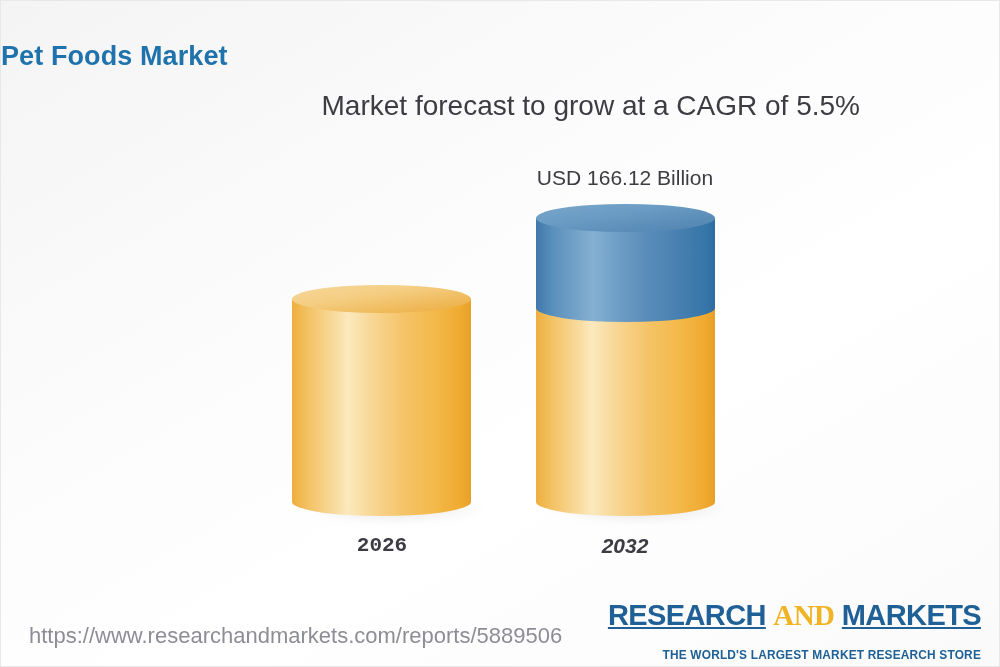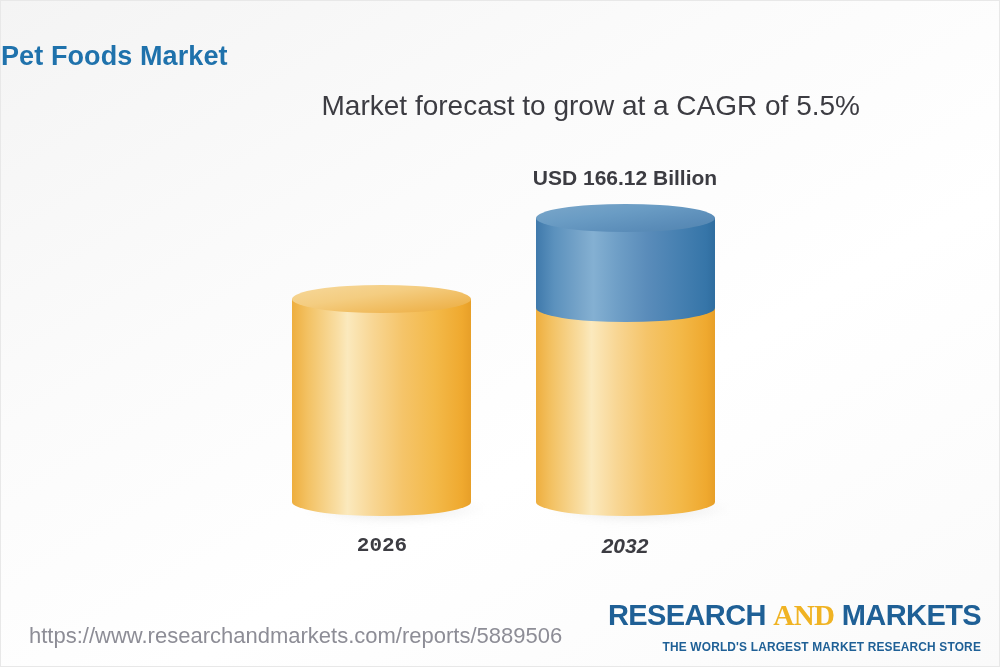--- a/index.html
+++ b/index.html
@@ -44,21 +44,21 @@
     text-align: right;
     font-size: 28px;
     font-weight: normal;
     color: #3c3c42;
   }
 
   
   .value-label {
     position: absolute;
     font-size: 21px;
-    font-weight: bold;
+    font-weight: normal;
     color: #3c3c42;
     text-align: center;
     white-space: nowrap;
   }
   #value-label-0 { top: 243px; left: 181px; width: 400px; }
   #value-label-1 { top: 165px; left: 424px; width: 400px; }
 
   
   .year-label {
     position: absolute;
@@ -187,24 +187,24 @@
     top: 600px;
     text-align: right;
   }
   #logo-wordmark {
     font-size: 29px;
     font-weight: bold;
     letter-spacing: -0.6px;
     line-height: 1;
     white-space: nowrap;
   }
-  .logo-blue { color: #1f6096; }
+  .logo-blue { color: #1f6096; text-decoration: underline; }
   .logo-gold { color: #f0b323; font-family: Liberation Serif, serif; }
   #logo-tagline {
-    margin-top: 10px;
+    margin-top: 18px;
     font-size: 11.9px;
     font-weight: bold;
     letter-spacing: 0.18px;
     color: #1f6096;
     white-space: nowrap;
     text-align: right;
   }
 </style>
 </head>
 <body>

